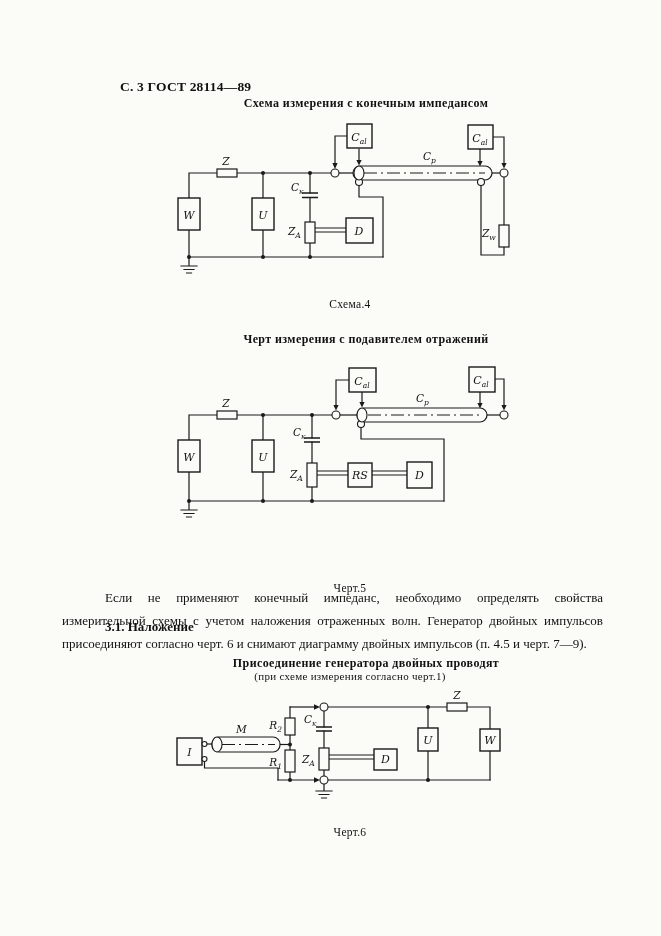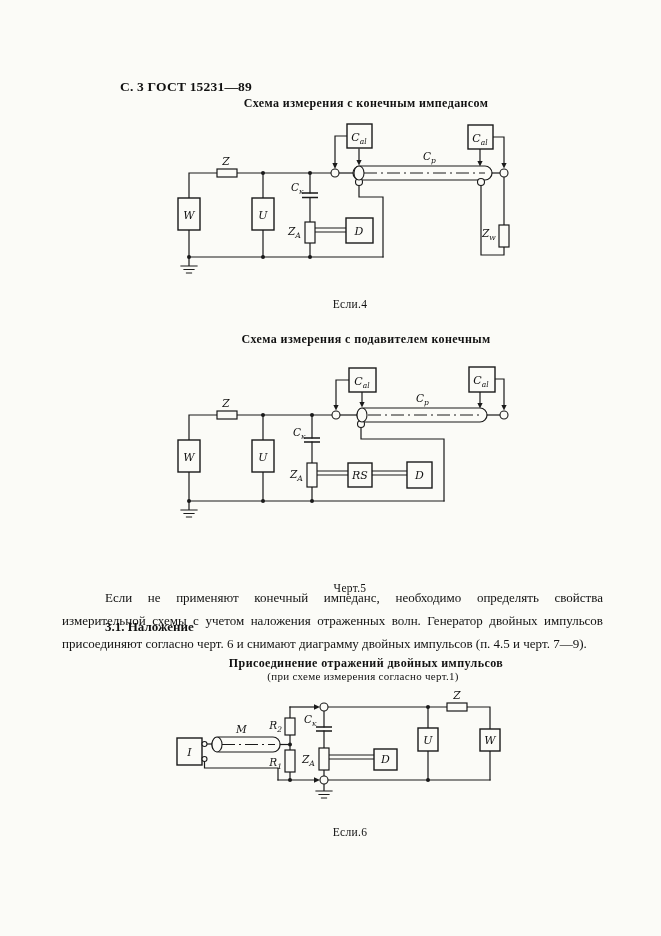--- a/index.html
+++ b/index.html
@@ -14,21 +14,21 @@
   .abs{position:absolute;}
   .hdr{
     left:120px;top:79px;
     font-size:13.5px;font-weight:bold;letter-spacing:.2px;
   }
   .figtitle{
     left:156px;width:420px;text-align:center;
     font-size:12px;font-weight:bold;letter-spacing:.4px;
   }
   .figsub{
-    left:153px;width:420px;text-align:center;
+    left:140px;width:420px;text-align:center;
     font-size:11px;letter-spacing:.3px;
   }
   .figcap{
     left:140px;width:420px;text-align:center;
     font-size:11.5px;letter-spacing:.3px;
   }
   .sechead{
     left:105px;top:571px;
     font-size:13px;font-weight:bold;margin-top:48px;
   }
@@ -46,21 +46,21 @@
   .dot{fill:#1a1a1a;stroke:none;}
   .ah{fill:#1a1a1a;stroke:none;}
   .dashline{stroke:#1a1a1a;stroke-width:1;fill:none;stroke-dasharray:13 4 2 4;}
   text.lbl{font-family:"DejaVu Serif",serif;font-style:italic;font-size:10.5px;fill:#111;}
   text.boxlbl{font-family:"DejaVu Serif",serif;font-style:italic;font-size:11px;fill:#111;}
   tspan.sub{font-size:7.5px;}
 </style>
 </head>
 <body>
 
-<div class="abs hdr">С. 3 ГОСТ 15231—89</div>
+<div class="abs hdr">С. 3 ГОСТ 28114—89</div>
 
 <div class="abs figtitle" style="top:96px;">Схема измерения с конечным импедансом</div>
 
 <svg style="left:140px;top:113px;" width="420" height="190" viewBox="0 0 420 190">
   <g>
     <path class="dl" d="M49,85 V60 H77"></path>
     <path class="dl" d="M97,60 H191"></path>
     <path class="dl" d="M199,60 H213"></path>
     <path class="dl" d="M49,117 V144 H243"></path>
     <path class="dl" d="M123,60 V85"></path>
@@ -121,23 +121,23 @@
     <text class="boxlbl" x="219" y="28" text-anchor="middle"><tspan>C</tspan><tspan class="sub" dy="2.5">al</tspan></text>
     <text class="boxlbl" x="340" y="29" text-anchor="middle"><tspan>C</tspan><tspan class="sub" dy="2.5">al</tspan></text>
     <text class="lbl" x="283" y="47"><tspan>C</tspan><tspan class="sub" dy="2.5">p</tspan></text>
     <text class="lbl" x="151" y="78"><tspan>C</tspan><tspan class="sub" dy="2.5">к</tspan></text>
     <text class="lbl" x="148" y="122"><tspan>Z</tspan><tspan class="sub" dy="2.5">А</tspan></text>
     <text class="boxlbl" x="219" y="122" text-anchor="middle">D</text>
     <text class="lbl" x="342" y="124"><tspan>Z</tspan><tspan class="sub" dy="2.5">w</tspan></text>
   </g>
 </svg>
 
-<div class="abs figcap" style="top:298px;">Если.4</div>
-
-<div class="abs figtitle" style="top:332px;">Схема измерения с подавителем конечным</div>
+<div class="abs figcap" style="top:298px;">Схема.4</div>
+
+<div class="abs figtitle" style="top:332px;">Черт измерения с подавителем отражений</div>
 
 <svg style="left:140px;top:355px;" width="420" height="195" viewBox="0 0 420 195">
   <g>
     <path class="dl" d="M49,85 V60 H77"></path>
     <path class="dl" d="M97,60 H192"></path>
     <path class="dl" d="M200,60 H217"></path>
     <path class="dl" d="M49,117 V146 H304"></path>
     <path class="dl" d="M123,60 V85"></path>
     <path class="dl" d="M123,117 V146"></path>
     <path class="dl" d="M172,60 V83"></path>
@@ -201,21 +201,21 @@
   </g>
 </svg>
 
 <div class="abs figcap" style="top:538px;margin-top:44px;">Черт.5</div>
 
 <div class="abs sechead">3.1. Наложение</div>
 <div class="abs bodytext">
   <p>Если не применяют конечный импеданс, необходимо определять свойства измерительной схемы с учетом наложения отраженных волн. Генератор двойных импульсов присоединяют согласно черт. 6 и снимают диаграмму двойных импульсов (п. 4.5 и черт. 7—9).</p>
 </div>
 
-<div class="abs figtitle" style="top:656px;">Присоединение отражений двойных импульсов</div>
+<div class="abs figtitle" style="top:656px;">Присоединение генератора двойных проводят</div>
 <div class="abs figsub" style="top:670px;">(при схеме измерения согласно черт.1)</div>
 
 <svg style="left:140px;top:688px;" width="420" height="135" viewBox="0 0 420 135">
   <g>
     <path class="dl" d="M67,56 H72"></path>
     <path class="dl" d="M64.5,73.5 V80 H138 V92"></path>
     <path class="dl" d="M138,92 H174"></path>
     <path class="dl" d="M188,92 H350"></path>
     <path class="dl" d="M140,56.5 H150"></path>
     <path class="dl" d="M150,47 V62"></path>
@@ -272,13 +272,13 @@
     <text class="lbl" x="142" y="78" text-anchor="end"><tspan>R</tspan><tspan class="sub" dy="2.5">1</tspan></text>
     <text class="lbl" x="164" y="35"><tspan>C</tspan><tspan class="sub" dy="2.5">к</tspan></text>
     <text class="lbl" x="162" y="75"><tspan>Z</tspan><tspan class="sub" dy="2.5">А</tspan></text>
     <text class="boxlbl" x="245.5" y="75" text-anchor="middle">D</text>
     <text class="lbl" x="317" y="11" text-anchor="middle">Z</text>
     <text class="boxlbl" x="288" y="56" text-anchor="middle">U</text>
     <text class="boxlbl" x="350" y="56" text-anchor="middle">W</text>
   </g>
 </svg>
 
-<div class="abs figcap" style="top:826px;">Если.6</div>
+<div class="abs figcap" style="top:826px;">Черт.6</div>
 
 </body></html>

